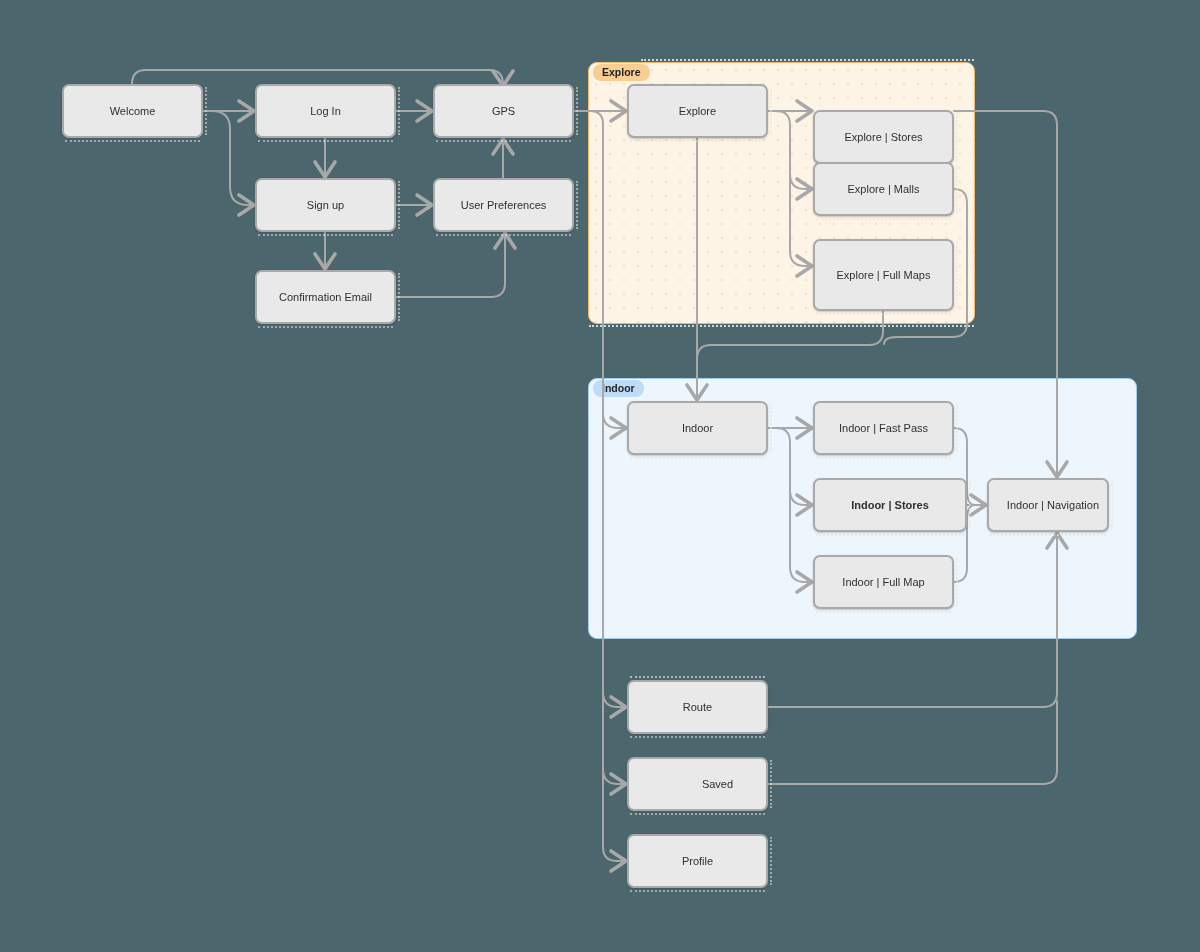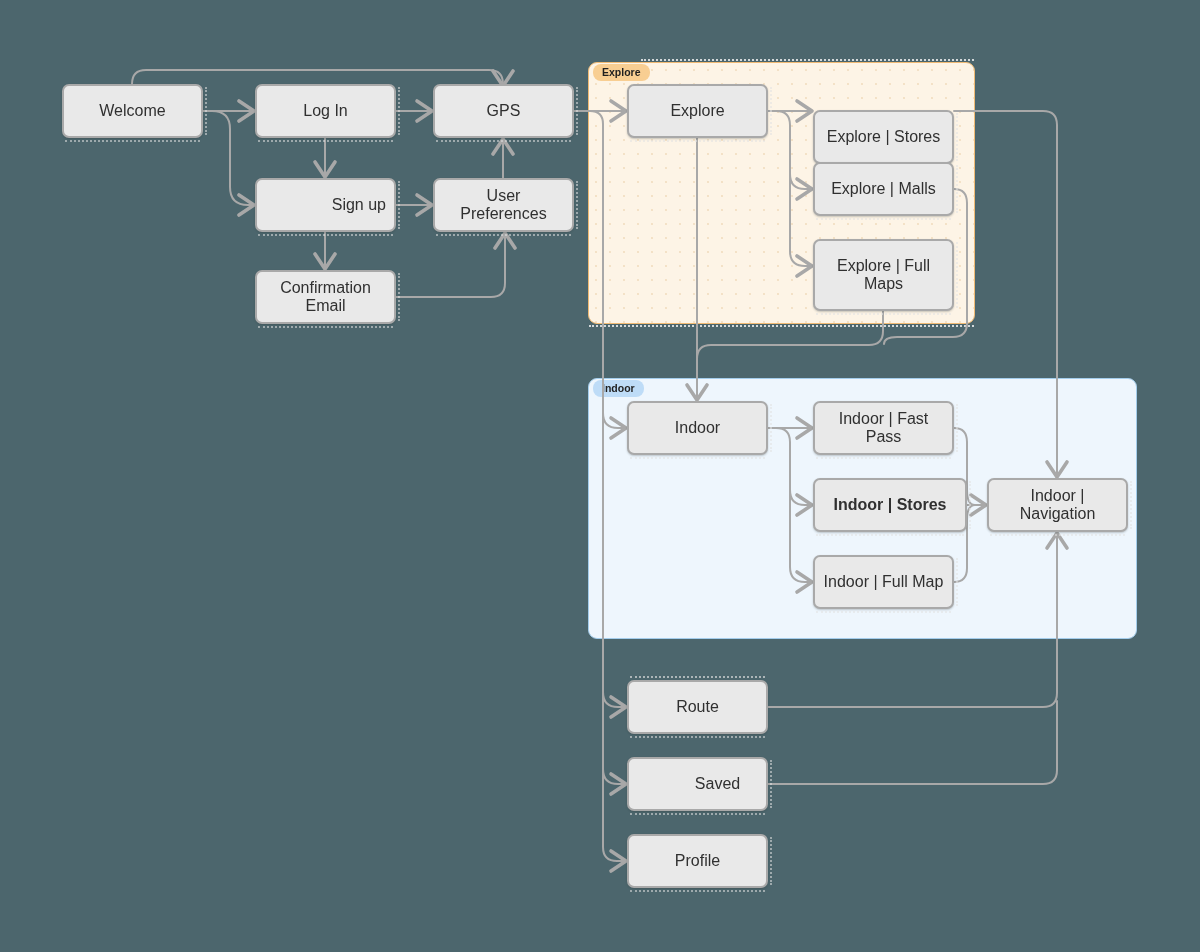--- a/index.html
+++ b/index.html
@@ -23,21 +23,21 @@
 
   
   svg.wires{position:absolute;left:0;top:0;z-index:1;}
   .edge{fill:none;stroke:var(--connector);stroke-width:2;stroke-linecap:round;}
   .arrowhead{fill:none;stroke:var(--connector);stroke-width:1.8;stroke-linecap:round;stroke-linejoin:round;}
 
   
   .node{position:absolute;box-sizing:border-box;z-index:2;background:var(--node-fill);
     border:2px solid var(--node-border);border-radius:7px;display:flex;align-items:center;
     justify-content:center;text-align:center;box-shadow:0 1px 2px rgba(40,50,52,0.25);}
-  .node span{font-size:16px;color:var(--node-text);padding:0 8px;}
+  .node span{font-size:11px;color:var(--node-text);padding:0 8px;}
   .node.dright::before{content:"";position:absolute;top:1px;bottom:1px;right:-6px;
     border-right:2px dotted rgba(225,225,225,0.55);}
   .node.dtop::before{content:"";position:absolute;left:1px;right:1px;top:-6px;
     border-top:2px dotted rgba(225,225,225,0.65);}
   .node.dbottom::after{content:"";position:absolute;left:1px;right:1px;bottom:-6px;
     border-bottom:2px dotted rgba(225,225,225,0.55);}
 </style>
 </head>
 <body>
 
@@ -91,21 +91,21 @@
   <div>
       <div class="node dright dbottom" style="left: 62px; top: 84px; width: 141px; height: 54px;">
         <span>Welcome</span>
       </div>
       <div class="node dright dbottom" style="left: 255px; top: 84px; width: 141px; height: 54px;">
         <span>Log In</span>
       </div>
       <div class="node dright dbottom" style="left: 433px; top: 84px; width: 141px; height: 54px;">
         <span>GPS</span>
       </div>
-      <div class="node dright dbottom" style="left: 255px; top: 178px; width: 141px; height: 54px; justify-content: flex-end;">
+      <div class="node dright dbottom" style="left: 255px; top: 178px; width: 141px; height: 54px;">
         <span>Sign up</span>
       </div>
       <div class="node dright dbottom" style="left: 433px; top: 178px; width: 141px; height: 54px;">
         <span>User Preferences</span>
       </div>
       <div class="node dright dbottom" style="left: 255px; top: 270px; width: 141px; height: 54px;">
         <span>Confirmation Email</span>
       </div>
       <div class="node dright dbottom" style="left: 627px; top: 84px; width: 141px; height: 54px;">
         <span>Explore</span>
@@ -124,21 +124,21 @@
       </div>
       <div class="node dright dbottom" style="left: 813px; top: 401px; width: 141px; height: 54px;">
         <span>Indoor | Fast Pass</span>
       </div>
       <div class="node dright dbottom" style="left: 813px; top: 478px; width: 154px; height: 54px; font-weight: bold;">
         <span>Indoor | Stores</span>
       </div>
       <div class="node dright dbottom" style="left: 813px; top: 555px; width: 141px; height: 54px;">
         <span>Indoor | Full Map</span>
       </div>
-      <div class="node dright dbottom" style="left: 987px; top: 478px; width: 141px; height: 54px;">
+      <div class="node dright dbottom" style="left: 987px; top: 478px; width: 122px; height: 54px; justify-content: flex-end;">
         <span>Indoor | Navigation</span>
       </div>
       <div class="node dtop dbottom" style="left: 627px; top: 680px; width: 141px; height: 54px;">
         <span>Route</span>
       </div>
       <div class="node dright dbottom" style="left: 627px; top: 757px; width: 141px; height: 54px; padding-left: 40px;">
         <span>Saved</span>
       </div>
       <div class="node dright dbottom" style="left: 627px; top: 834px; width: 141px; height: 54px;">
         <span>Profile</span>

